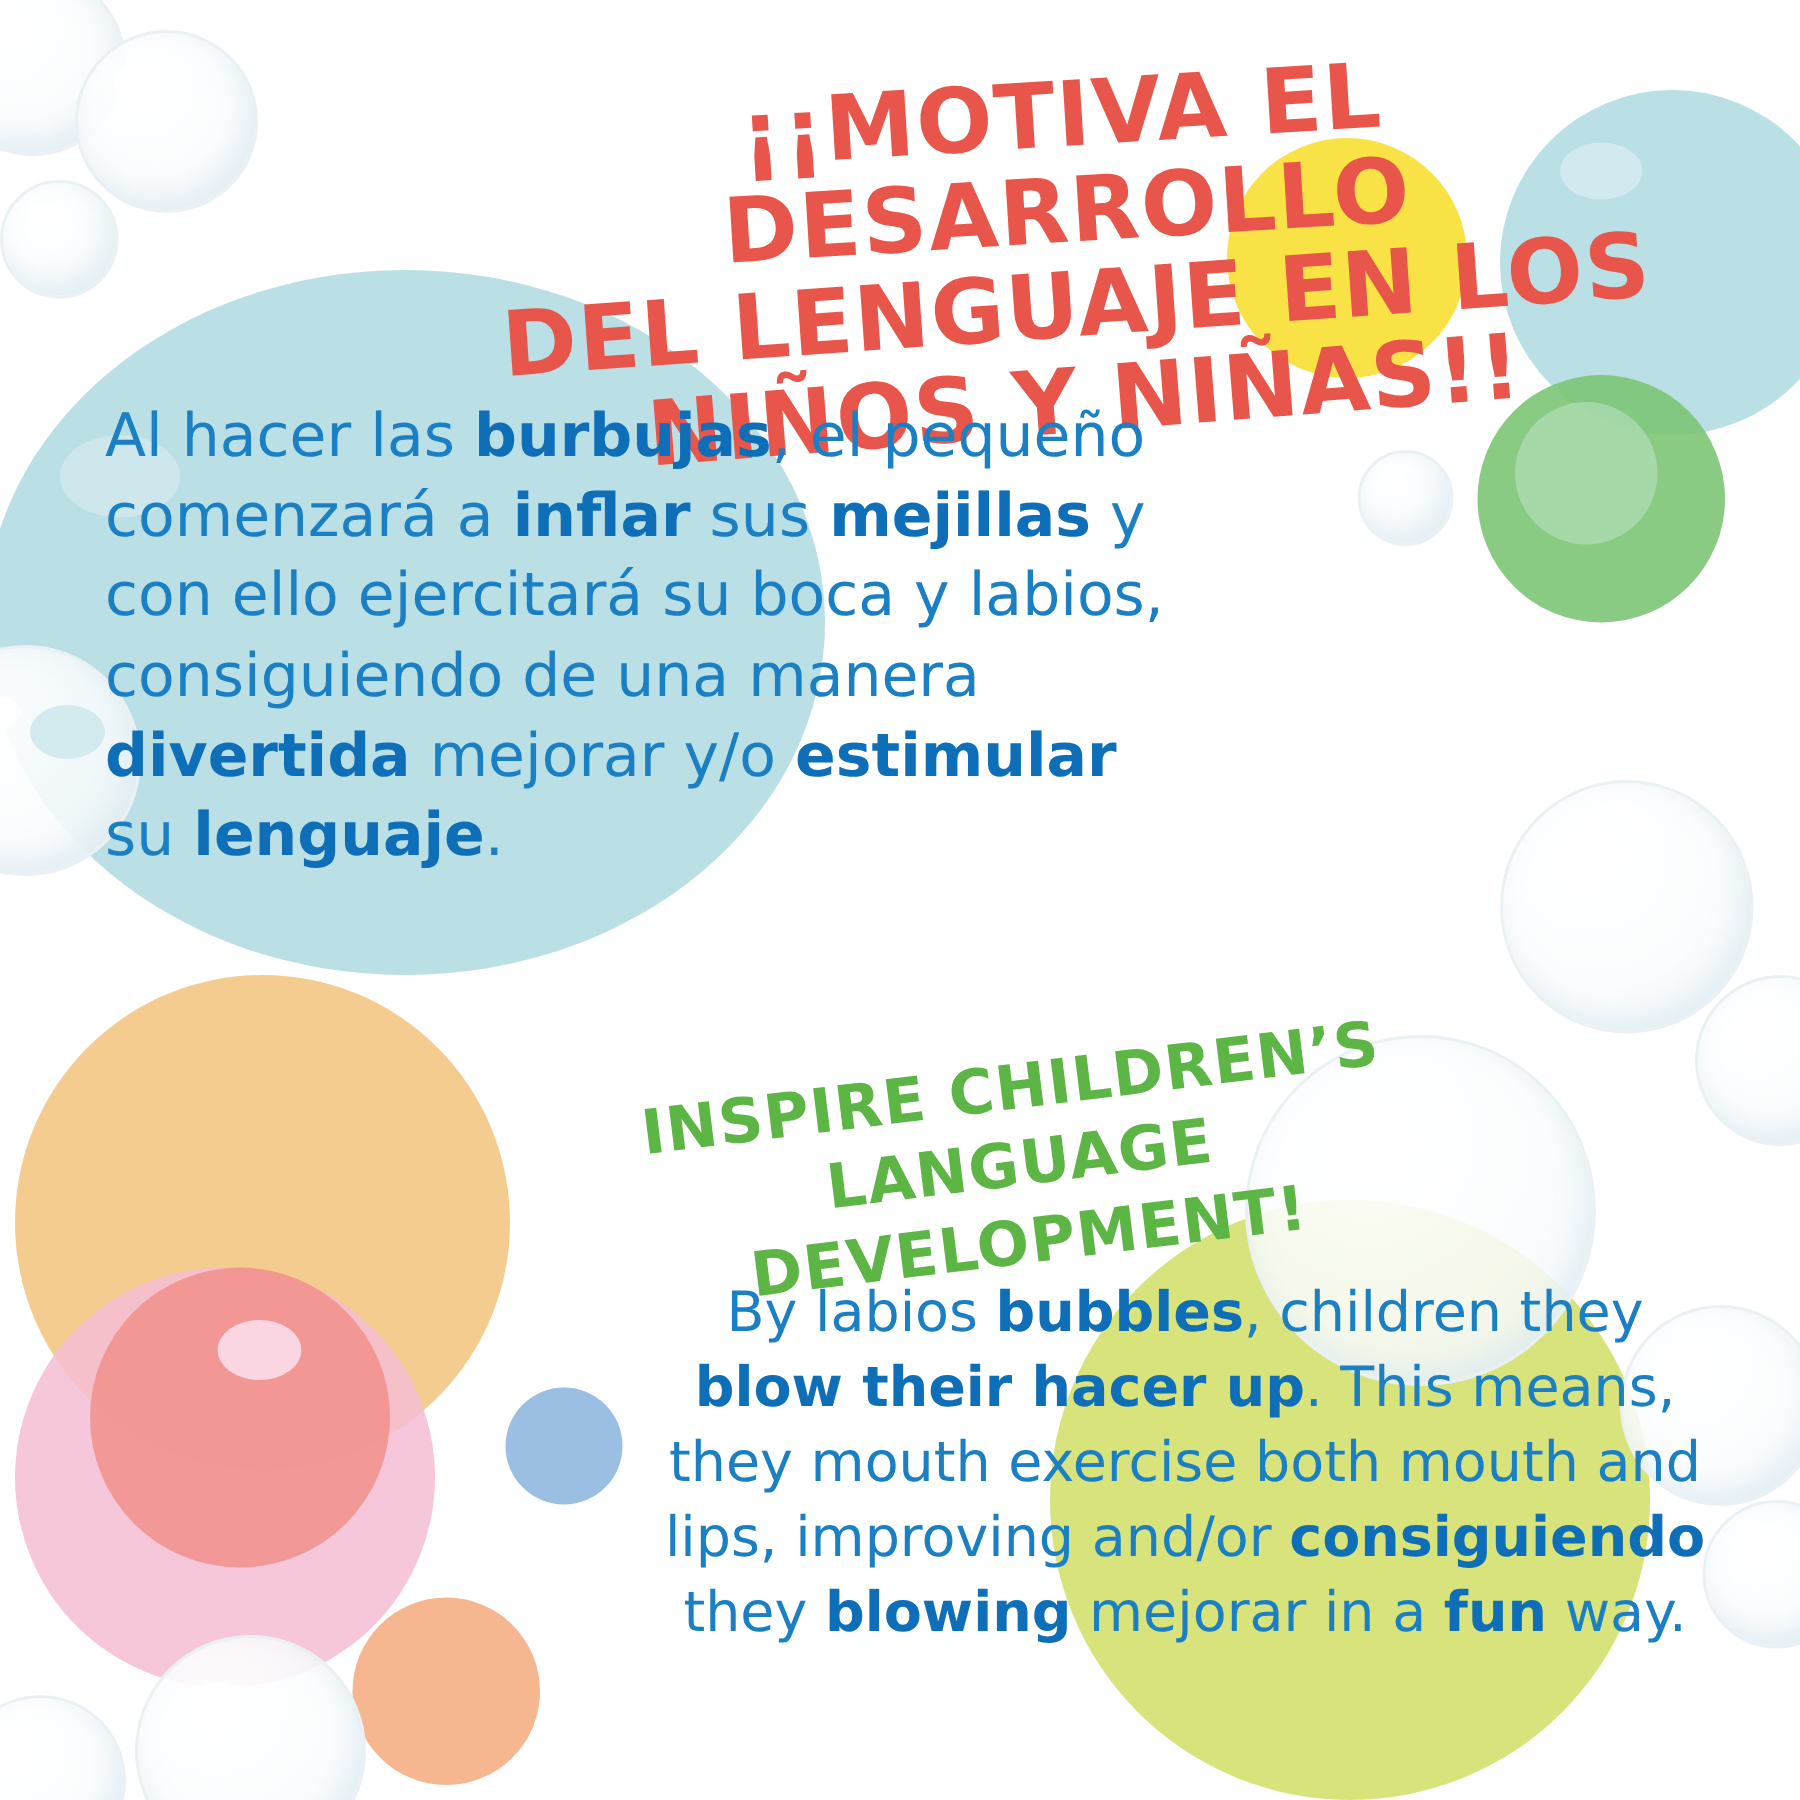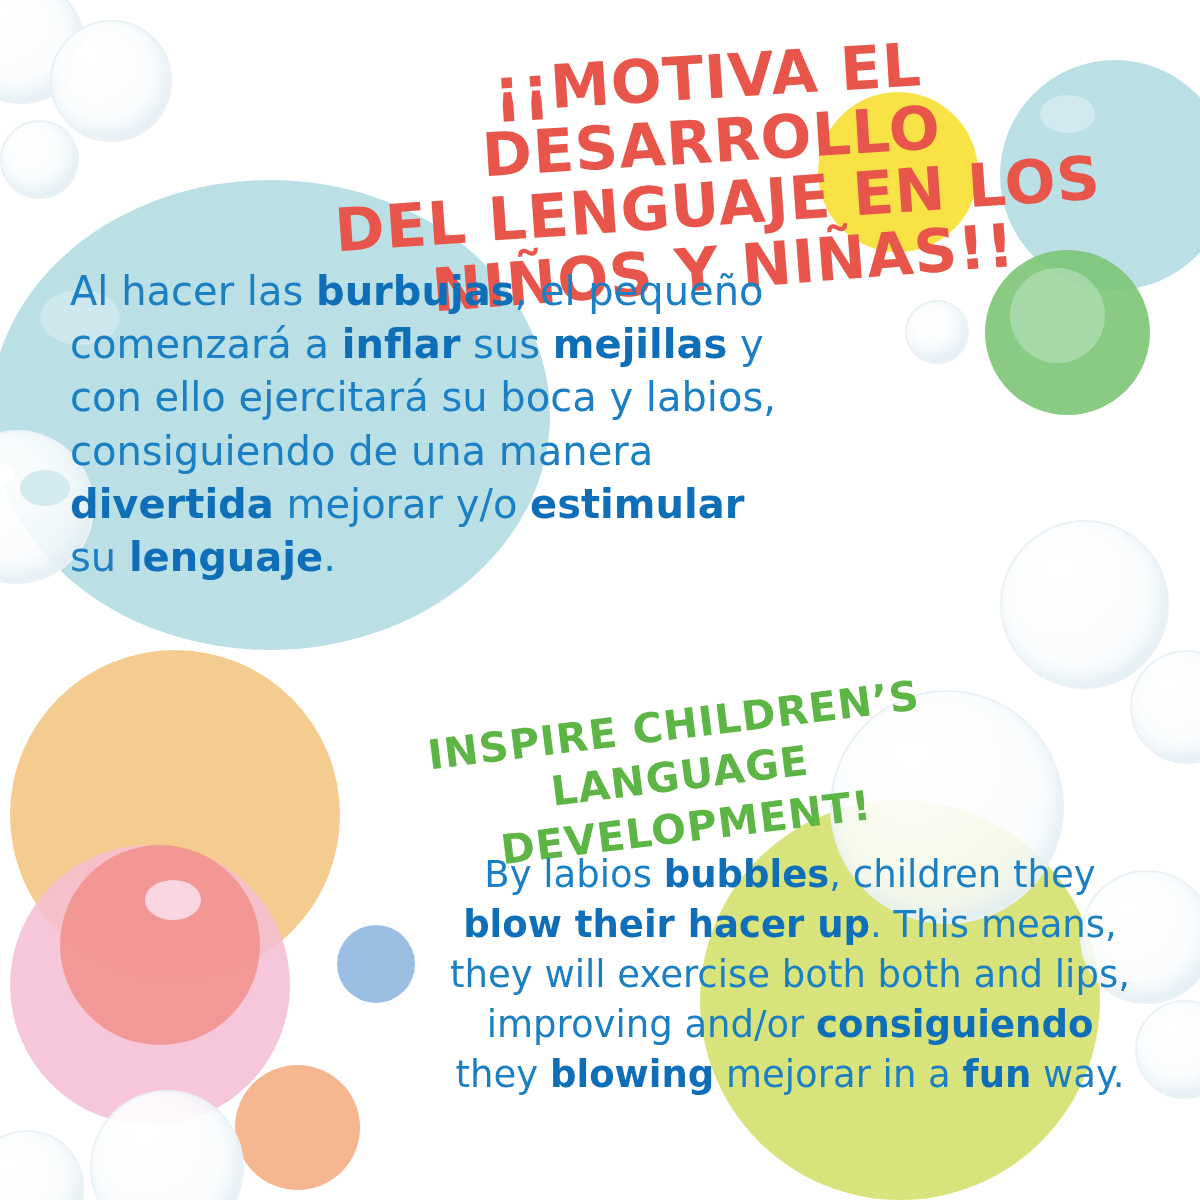--- a/index.html
+++ b/index.html
@@ -172,15 +172,15 @@
     <span class="l3">NIÑOS Y NIÑAS!!</span>
   </div>
 
   <div class="para-es"><span>Al hacer las </span><b>burbujas</b><span>, el pequeño comenzará a </span><b>inflar</b><span> sus </span><b>mejillas</b><span> y con ello ejercitará su boca y labios, consiguiendo de una manera </span><b>divertida</b><span> mejorar y/o </span><b>estimular</b><span> su </span><b>lenguaje</b><span>.</span></div>
 
   <div class="headline-en">
     <span>INSPIRE CHILDREN’S</span><br>
     <span>LANGUAGE DEVELOPMENT!</span>
   </div>
 
-  <div class="para-en"><span>By labios </span><b>bubbles</b><span>, children they </span><b>blow their hacer up</b><span>. This means, they will exercise both both and lips, improving and/or </span><b>consiguiendo</b><span> they </span><b>blowing</b><span> mejorar in a </span><b>fun</b><span> way.</span></div>
+  <div class="para-en"><span>By labios </span><b>bubbles</b><span>, children they </span><b>blow their hacer up</b><span>. This means, they mouth exercise both mouth and lips, improving and/or </span><b>consiguiendo</b><span> they </span><b>blowing</b><span> mejorar in a </span><b>fun</b><span> way.</span></div>
 
 </div>
 
 </body></html>

